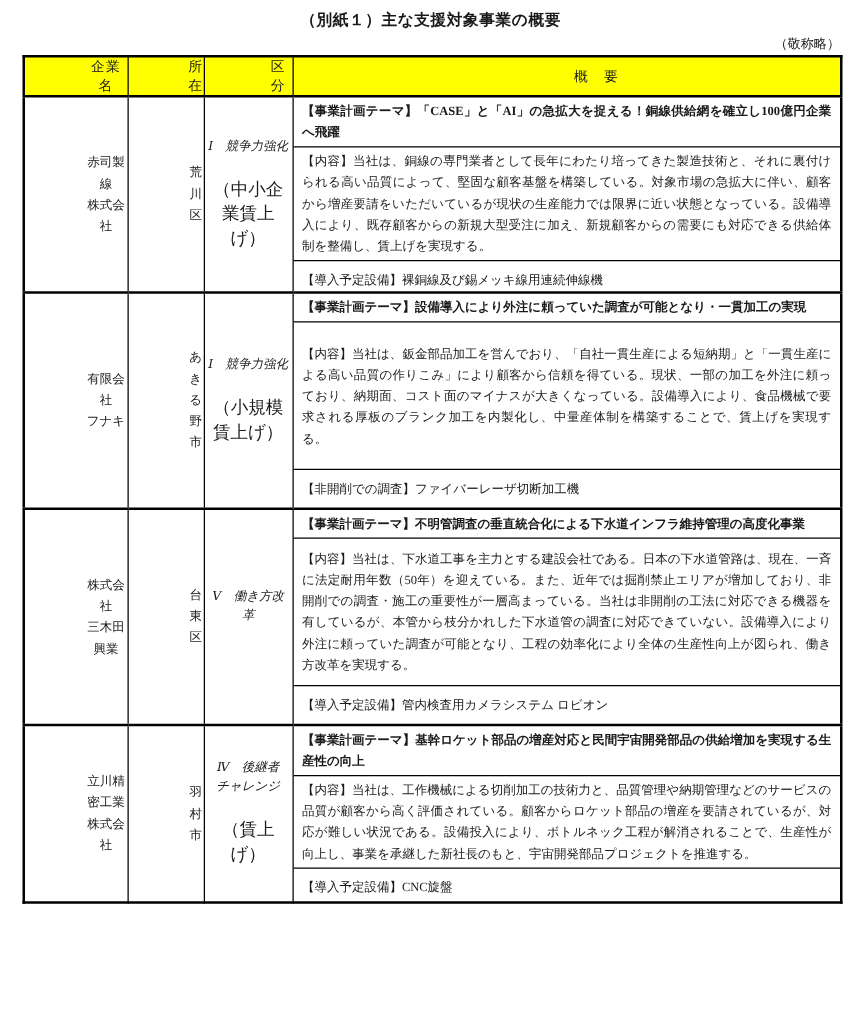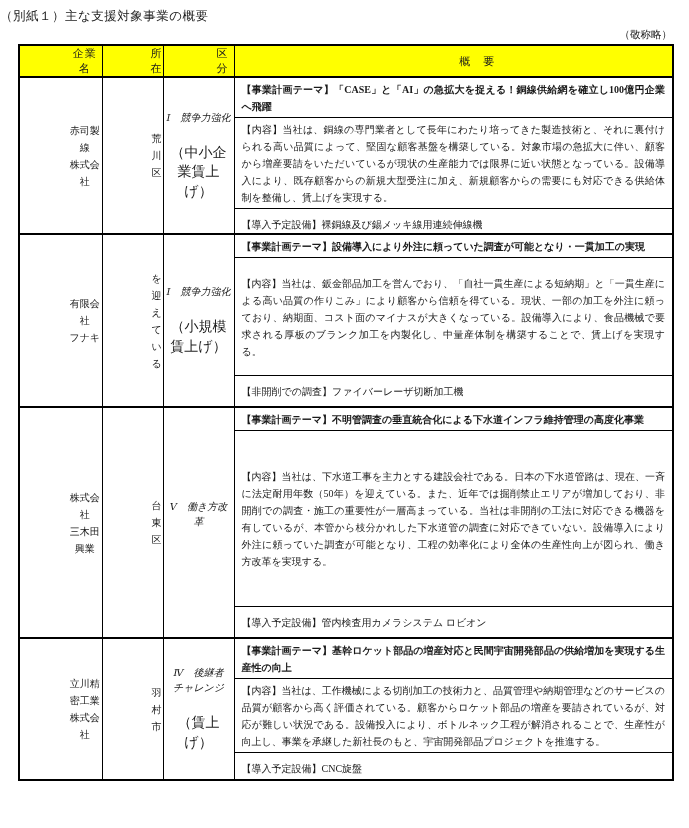--- a/index.html
+++ b/index.html
@@ -4,22 +4,23 @@
 <style>
   * { margin: 0; padding: 0; box-sizing: border-box; }
   html, body { background: #ffffff; }
   body {
     width: 689px; height: 828px;
     font-family: "Liberation Serif", "DejaVu Serif", serif;
     color: #1a1a1a;
     overflow: hidden;
   }
   .doc-title {
+    text-align: center;
     font-size: 12.5px;
-    font-weight: normal;
+    font-weight: bold;
     padding-top: 8px;
     letter-spacing: 0.5px;
   }
   .honorifics {
     text-align: right;
     font-size: 10.5px;
     padding-right: 17px;
     margin-top: 3px;
     margin-bottom: 2px;
   }
@@ -111,21 +112,21 @@
           <div class="sec equipment">
               <span>【導入予定設備】裸銅線及び錫メッキ線用連続伸線機</span>
             </div>
         </div>
       </td>
     </tr>
 
     <tr class="main-row">
       <td class="cell">有限会社
 フナキ</td>
-      <td class="cell">を迎えている</td>
+      <td class="cell">あきる野市</td>
       <td class="cell category-cell">
         <div class="cat-main">Ⅰ　競争力強化</div>
         <div class="cat-sub">（小規模 賃上げ）</div>
       </td>
       <td class="overview-cell">
         <div class="ov-wrap" style="height:171px">
           <div class="sec theme">【事業計画テーマ】設備導入により外注に頼っていた調査が可能となり・一貫加工の実現</div>
           <div class="sec content">
               <span>【内容】当社は、鈑金部品加工を営んでおり、「自社一貫生産による短納期」と「一貫生産による高い品質の作りこみ」により顧客から信頼を得ている。現状、一部の加工を外注に頼っており、納期面、コスト面のマイナスが大きくなっている。設備導入により、食品機械で要求される厚板のブランク加工を内製化し、中量産体制を構築することで、賃上げを実現する。</span>
             </div>
@@ -138,21 +139,21 @@
 
     <tr class="main-row">
       <td class="cell">株式会社
 三木田興業</td>
       <td class="cell">台東区</td>
       <td class="cell category-cell">
         <div class="cat-main">Ⅴ　働き方改革</div>
         <div class="cat-sub"></div>
       </td>
       <td class="overview-cell">
-        <div class="ov-wrap" style="height:229px">
+        <div class="ov-wrap" style="height:171px">
           <div class="sec theme">【事業計画テーマ】不明管調査の垂直統合化による下水道インフラ維持管理の高度化事業</div>
           <div class="sec content">
               <span>【内容】当社は、下水道工事を主力とする建設会社である。日本の下水道管路は、現在、一斉に法定耐用年数（50年）を迎えている。また、近年では掘削禁止エリアが増加しており、非開削での調査・施工の重要性が一層高まっている。当社は非開削の工法に対応できる機器を有しているが、本管から枝分かれした下水道管の調査に対応できていない。設備導入により外注に頼っていた調査が可能となり、工程の効率化により全体の生産性向上が図られ、働き方改革を実現する。</span>
             </div>
           <div class="sec equipment">
               <span>【導入予定設備】管内検査用カメラシステム ロビオン</span>
             </div>
         </div>
       </td>
     </tr>

